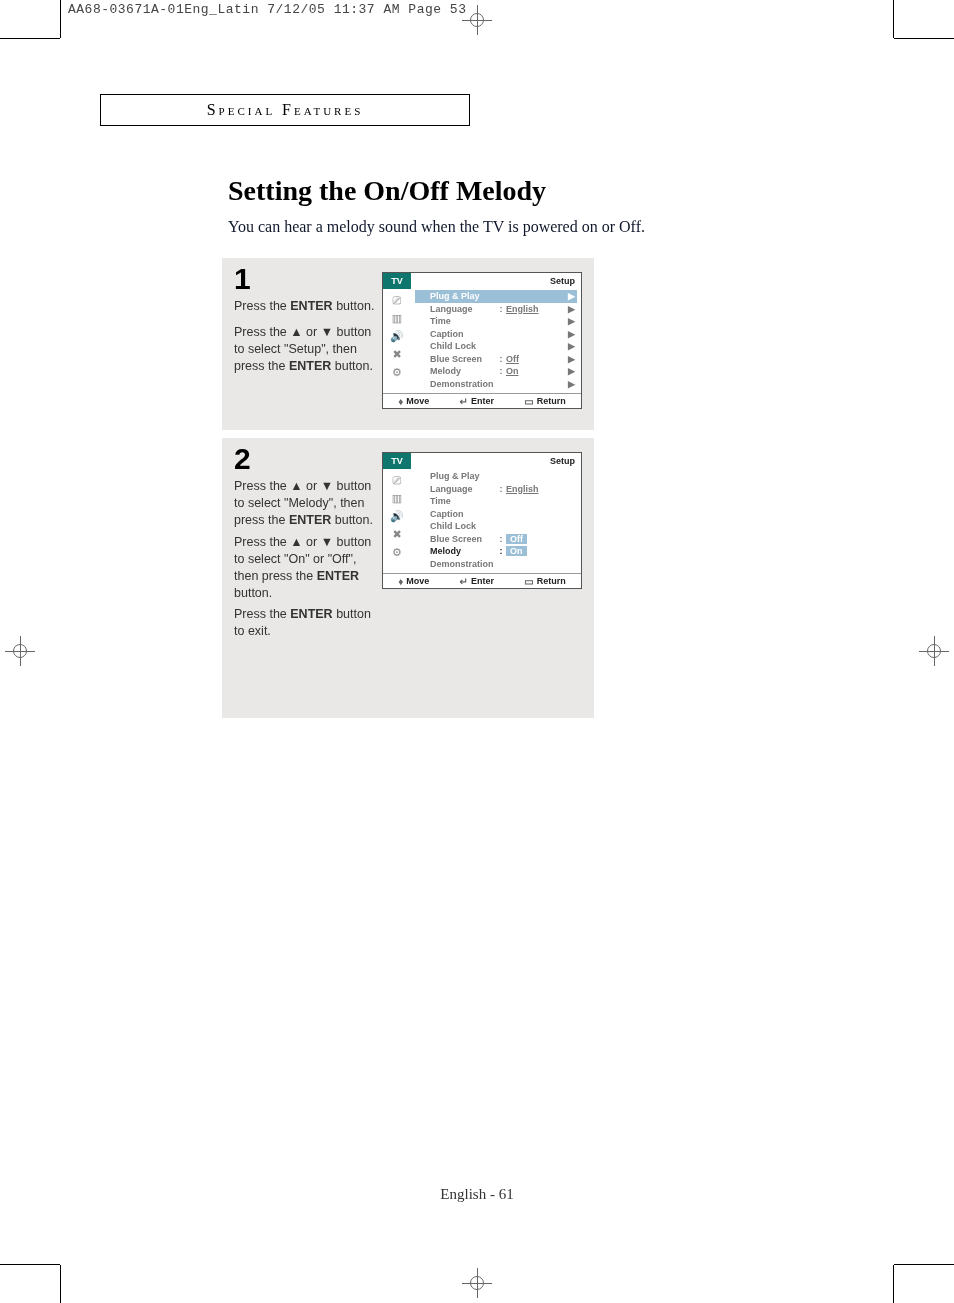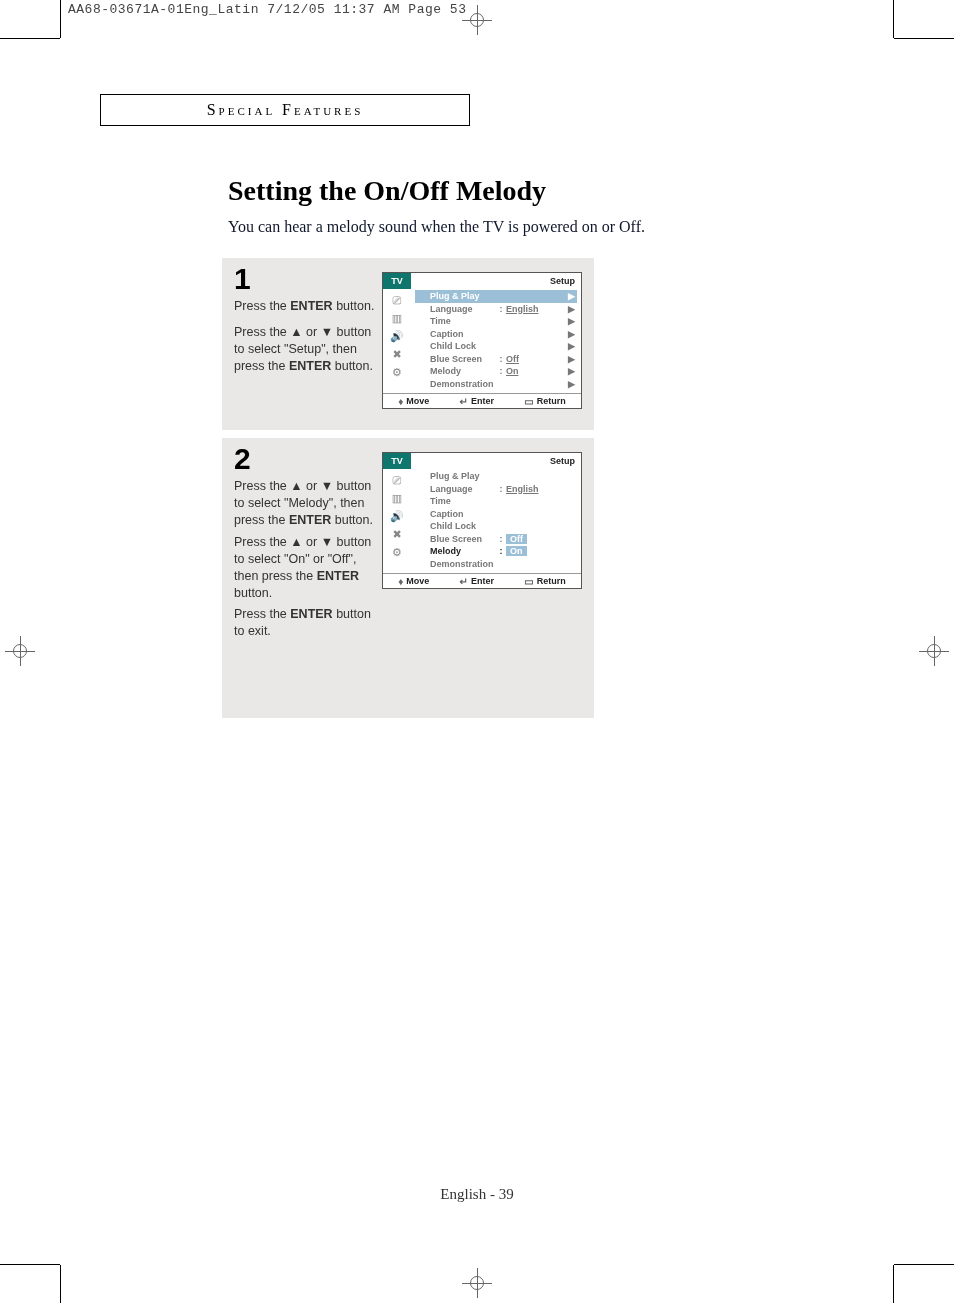--- a/index.html
+++ b/index.html
@@ -361,13 +361,13 @@
           <span>Enter</span>
         </span>
       <span>
           <span class="foot-icon">▭</span>
           <span>Return</span>
         </span>
     </div>
   </div>
 </div>
 
-<div class="page-number">English - 39</div>
+<div class="page-number">English - 61</div>
 
 </body></html>

